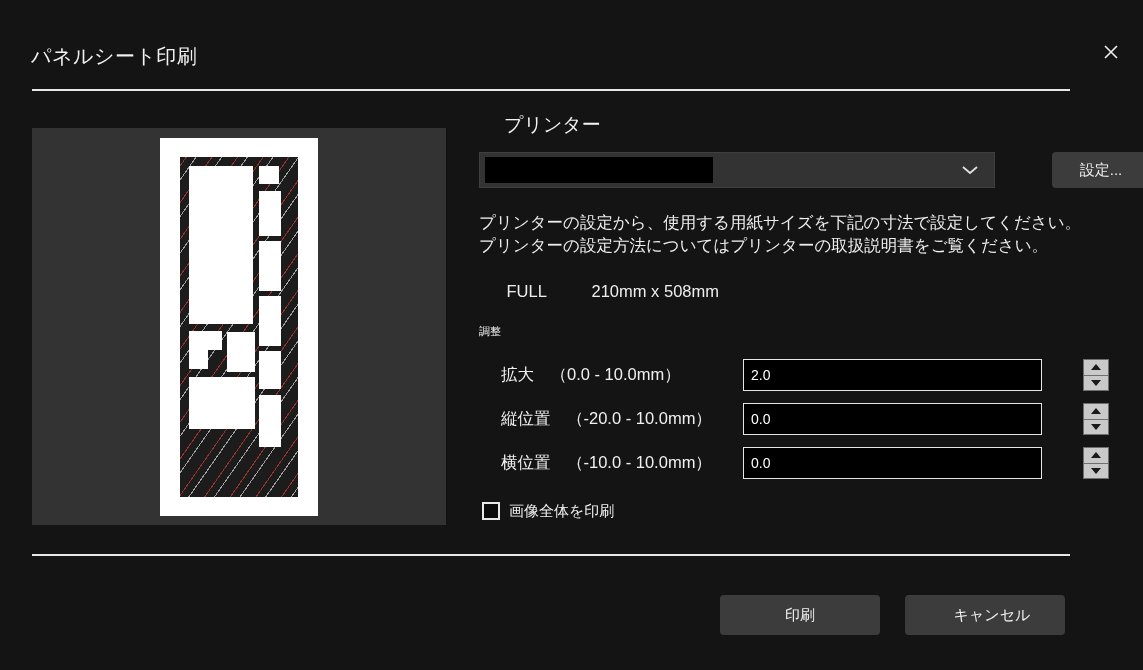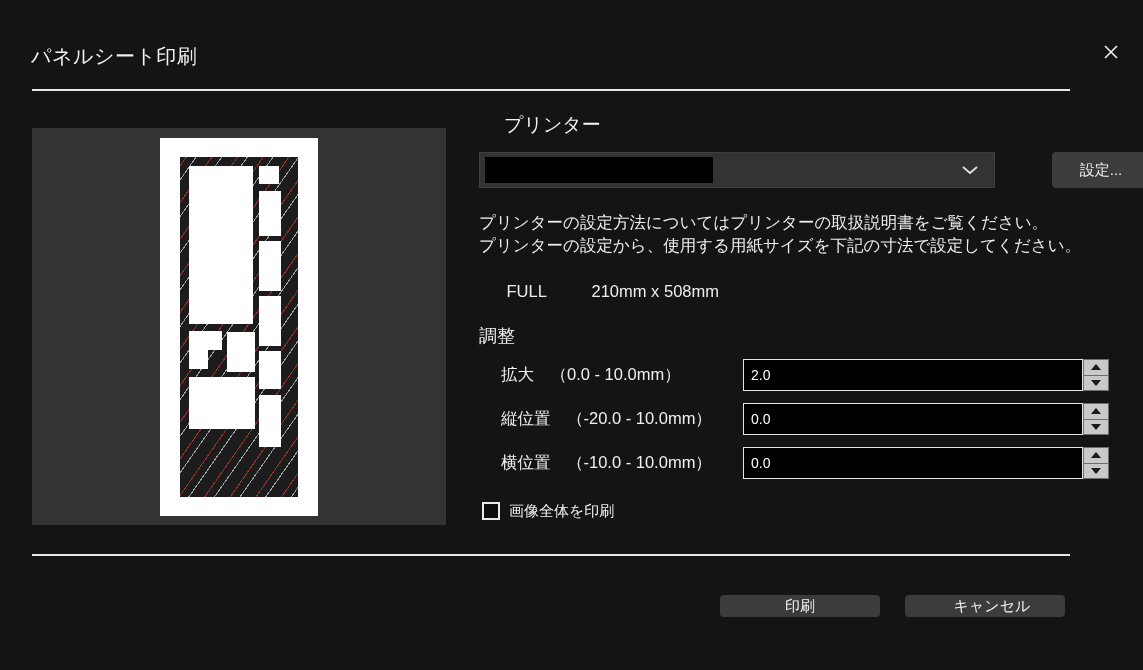--- a/index.html
+++ b/index.html
@@ -89,33 +89,33 @@
     background: #3c3c3c; border: none; border-radius: 4px;
     color: #f0f0f0; font-size: 15px;
     font-family: "Liberation Sans", "DejaVu Sans", sans-serif;
     cursor: pointer;
   }
 
   .info { position: absolute; left: 479px; top: 211px; font-size: 16.5px; line-height: 23px; color: #eeeeee; }
   .info .row { white-space: pre; }
   .info .tagname { display: inline-block; width: 85px; }
 
-  .adjust-title { position: absolute; left: 479px; top: 324px; font-size: 18px; color: #f0f0f0; text-align: center; }
+  .adjust-title { position: absolute; left: 479px; top: 324px; font-size: 11px; color: #f0f0f0; text-align: center; }
 
   .field-row { position: absolute; left: 479px; height: 32px; }
   .field-row.r1 { top: 359px; }
   .field-row.r2 { top: 403px; }
   .field-row.r3 { top: 447px; }
   .field-label {
     position: absolute; left: 22px; top: 50%; transform: translateY(-50%);
     font-size: 16.5px; color: #f0f0f0; white-space: nowrap;
   }
   .field-input {
     position: absolute; left: 264px; top: 0;
-    width: 340px; height: 32px;
+    width: 299px; height: 32px;
     background: #000000; border: 1px solid #e6e6e6;
     color: #ffffff; font-size: 14px; padding: 0 7px;
     font-family: "Liberation Sans", "DejaVu Sans", sans-serif;
   }
   .spinner {
     position: absolute; left: 604px; top: 0;
     width: 26px; height: 32px;
     display: flex; flex-direction: column;
   }
   .spin-btn {
@@ -132,21 +132,21 @@
     display: flex; align-items: flex-start; gap: 9px; cursor: pointer;
   }
   .checkbox-box {
     width: 18px; height: 18px; background: #0b0b0b;
     border: 2px solid #e8e8e8;
   }
   .checkbox-label { font-size: 15px; color: #f0f0f0; }
 
   
   .footer-btn {
-    position: absolute; top: 595px; height: 22px; width: 160px;
+    position: absolute; top: 595px; height: 40px; width: 160px;
     background: #3c3c3c; border: none; border-radius: 4px;
     color: #f2f2f2; font-size: 15px;
     font-family: "Liberation Sans", "DejaVu Sans", sans-serif;
     cursor: pointer;
   }
   .footer-btn.print { left: 720px; }
   .footer-btn.cancel { left: 905px; padding-left: 14px; }
 </style>
 </head>
 <body>
@@ -192,22 +192,22 @@
     <span class="combo-caret">
       <svg width="20" height="12" viewBox="0 0 20 12">
         <path d="M3 3 L10 9 L17 3" stroke="#e0e0e0" stroke-width="1.8" fill="none"></path>
       </svg>
     </span>
   </div>
 
   <button class="settings-btn">設定...</button>
 
   <div class="info">
+    <div class="row">プリンターの設定から、使用する用紙サイズを下記の寸法で設定してください。</div>
     <div class="row">プリンターの設定方法についてはプリンターの取扱説明書をご覧ください。</div>
-    <div class="row">プリンターの設定から、使用する用紙サイズを下記の寸法で設定してください。</div>
     <div class="row">
       <span class="tagname">FULL</span><span>210mm x 508mm</span>
     </div>
   </div>
 
   <div class="adjust-title">調整</div>
 
   <div class="field-row r1">
     <span class="field-label">拡大　（0.0 - 10.0mm）</span>
     <input class="field-input" value="2.0" style="">

